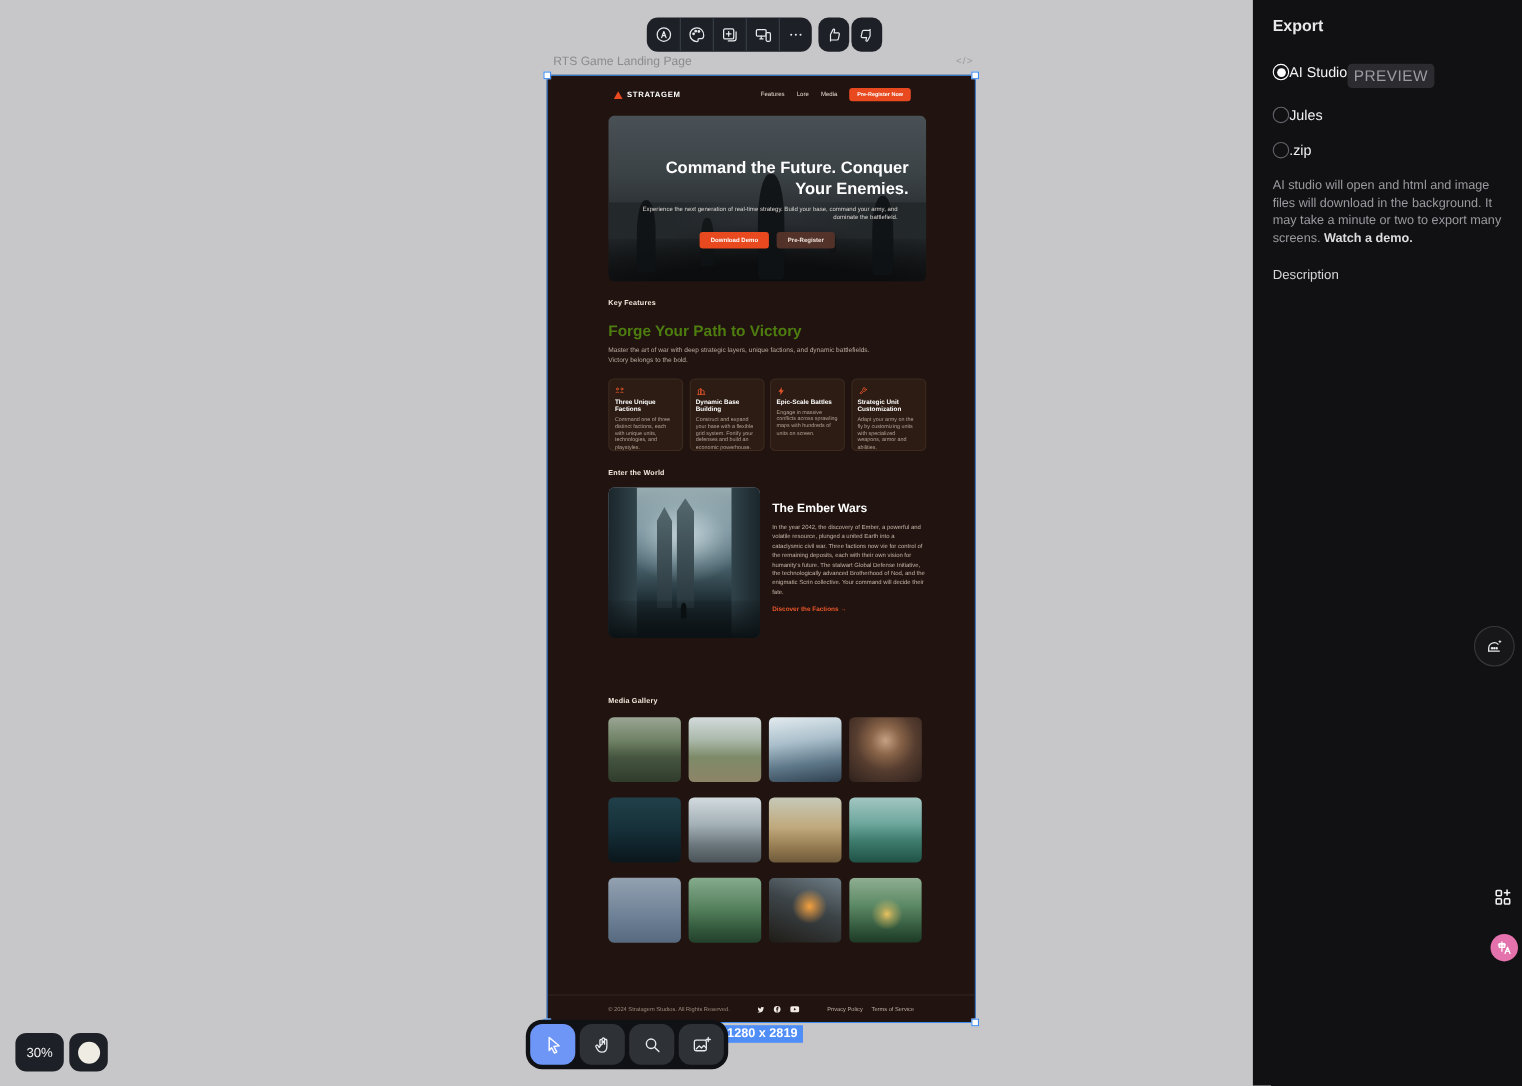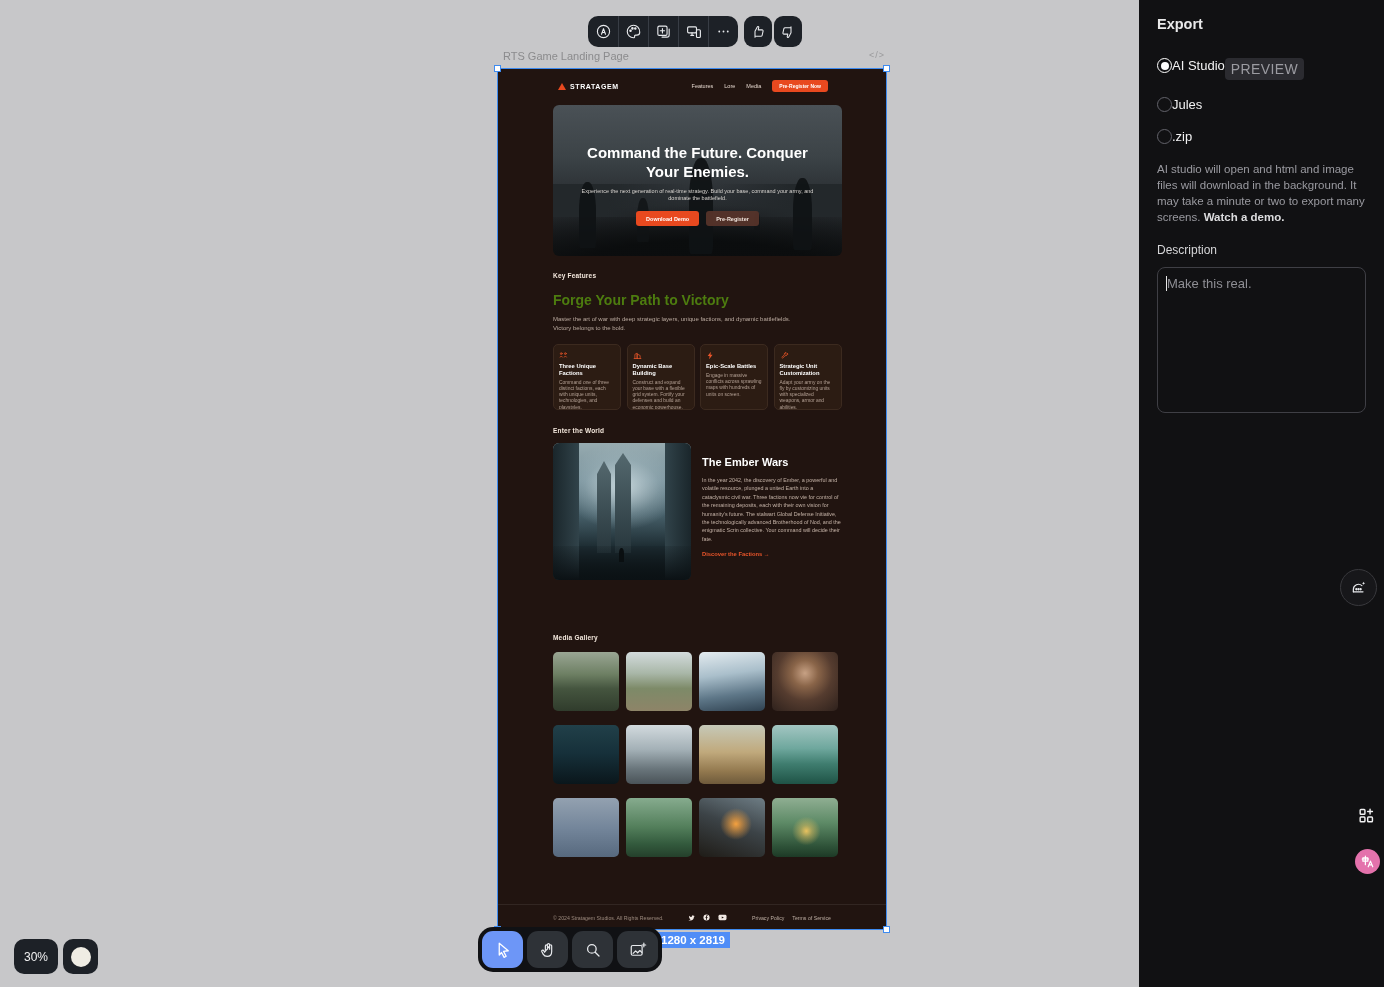--- a/index.html
+++ b/index.html
@@ -41,21 +41,21 @@
   .b-links { display:flex; align-items:center; gap:11px; }
   .b-link { font-size:5.5px; color:#e3d6cd; cursor:pointer; }
   .b-cta { background:#e8491f; color:#fff; font-size:5px; font-weight:bold; border-radius:3px; padding:3px 7px; cursor:pointer; }
 
   
   .b-hero {
     position:absolute; top:36px; left:55px; width:289px; height:151px; border-radius:6px; overflow:hidden;
     background:
       radial-gradient(ellipse 140% 60% at 50% 108%, rgba(10,12,13,.95) 30%, rgba(10,12,13,0) 70%),
       linear-gradient(180deg,#4a5156 0%,#3c4347 34%,#2b3034 58%,#17191b 100%);
-    text-align:center;
+    text-align:right;
   }
   .b-hero .mountains { position:absolute; left:0; right:0; top:52%; height:22%;
     background:linear-gradient(100deg, #23282b 20%, rgba(35,40,43,0) 45%), linear-gradient(260deg, #23282b 18%, rgba(35,40,43,0) 42%); }
   .fig { position:absolute; bottom:10px; background:#101315; border-radius:45% 45% 8% 8%; filter:blur(.6px); opacity:.92; }
   .f1{ left:26px; width:17px; height:66px; bottom:8px; }
   .f2{ left:84px; width:12px; height:44px; bottom:14px; opacity:.8; }
   .f3{ left:136px; width:24px; height:96px; bottom:2px; }
   .f4{ right:30px; width:19px; height:72px; bottom:6px; }
   .f5{ right:82px; width:6px; height:18px; bottom:26px; opacity:.7; }
   .b-hero-title { position:relative; margin:38px 16px 0; font-size:15px; line-height:19px; font-weight:bold; color:#fff; }
@@ -446,24 +446,20 @@
       <span class="radio"></span>
       <span class="opt-label">.zip</span>
     </div>
 
     <div class="info">
       <span>AI studio will open and html and image files will download in the background. It may take a minute or two to export many screens.</span>
       <span class="lnk">Watch a demo.</span>
     </div>
 
     <div class="desc-label">Description</div>
-    <div class="desc-wrap">
-      <textarea class="desc-box" placeholder="Make this real." style=""></textarea>
-      <span class="caret"></span>
-    </div>
   </div>
 
 </div>
 
 <div class="assistant-btn">
   <span>
     <svg width="19" height="19" viewBox="0 0 24 24" fill="none" stroke="#e8eaed" stroke-width="1.5" stroke-linecap="round" stroke-linejoin="round">
       <path d="M5.5 17.5v-3a6.5 6.5 0 0110.8-4.9"></path>
       <path d="M5.5 17.5h12.2"></path>
       <circle cx="9.3" cy="14.2" r=".7" fill="#e8eaed"></circle>

